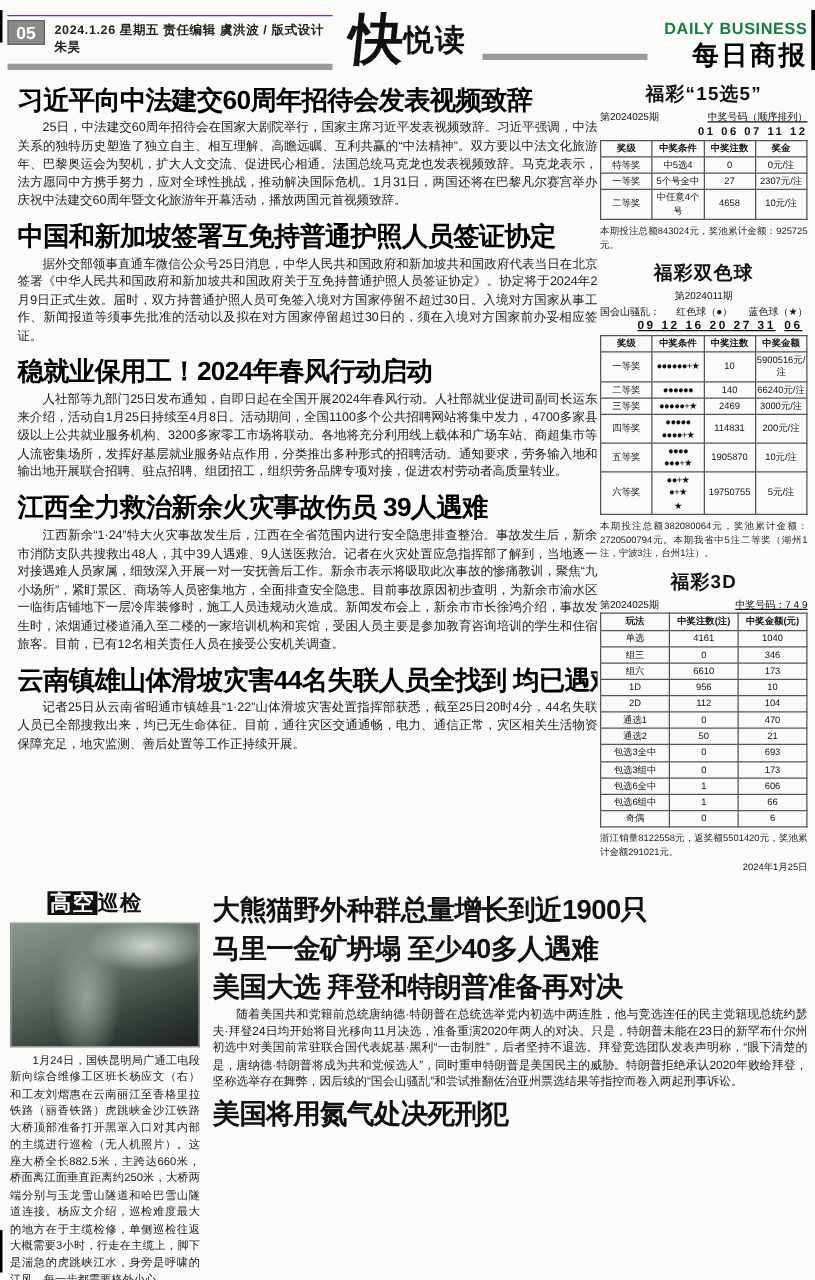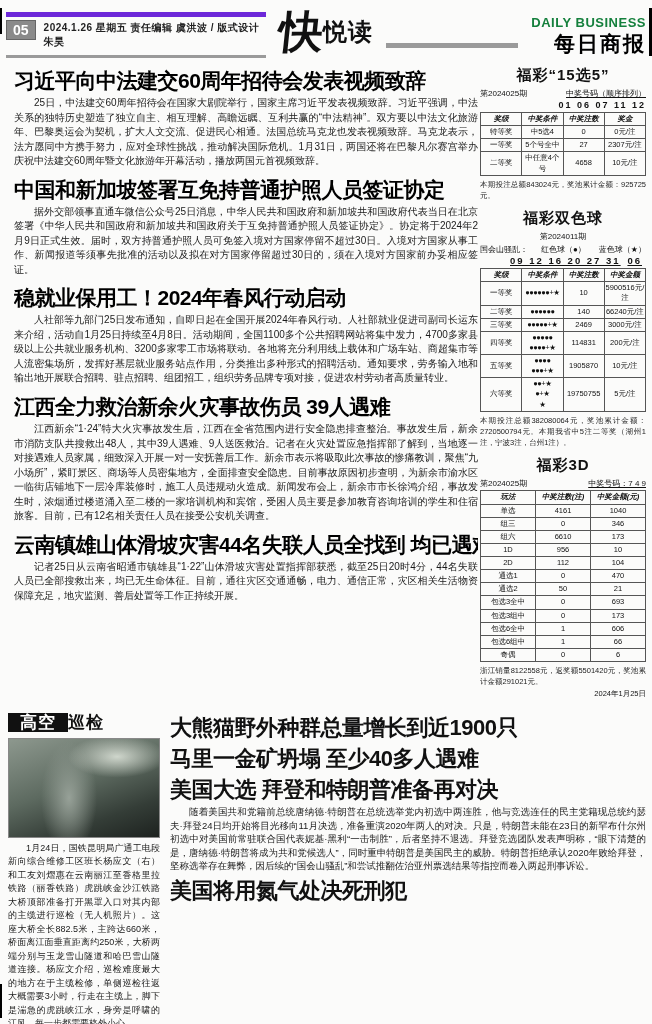--- a/index.html
+++ b/index.html
@@ -8,21 +8,21 @@
     font-family:"Liberation Sans","DejaVu Sans",sans-serif;position:relative;
   }
   .edge-mark{position:absolute;background:#000;}
   .edge-tl{left:0;top:8px;width:2px;height:26px;}
   .edge-tr{right:0;top:8px;width:3px;height:48px;}
   .edge-bl{left:0;bottom:6px;width:2px;height:34px;}
 
   
   header{display:flex;align-items:stretch;padding:6px 6px 0 6px;height:52px;}
   .h-left{flex:1 1 0;display:flex;flex-direction:column;justify-content:flex-start;padding-top:6px;}
-  .h-left-top{display:flex;align-items:center;border-top:5px solid #6d28d9;padding-top:4px;}
+  .h-left-top{display:flex;align-items:center;border-top:1px solid #6d28d9;padding-top:4px;}
   .pageno{background:#8a8a8a;color:#fff;font-weight:bold;font-size:14px;padding:1px 6px;border:1px solid #666;margin-right:8px;margin-top:-10px;}
   .dateline{font-size:10px;font-weight:bold;color:#222;letter-spacing:0.5px;}
   .h-bar{height:5px;background:#9a9a9a;margin-top:6px;}
   .h-logo{width:120px;display:flex;align-items:center;justify-content:center;white-space:nowrap;}
   .logo-big{font-size:44px;font-weight:bold;line-height:1;transform:skewX(-6deg);}
   .logo-rest{font-size:24px;font-weight:bold;letter-spacing:1px;}
   .h-right{flex:1 1 0;display:flex;align-items:flex-end;}
   .h-bar-right{flex:1;height:5px;background:#9a9a9a;margin-bottom:10px;}
   .brand{width:120px;text-align:right;padding-left:8px;}
   .brand-en{font-size:13px;font-weight:bold;color:#15803d;letter-spacing:0.5px;}
@@ -39,32 +39,32 @@
 
   
   .sidebar{width:166px;flex:0 0 166px;padding-top:2px;}
   .lot{margin-bottom:8px;}
   .lot-title{margin:4px 0 3px 0;text-align:center;font-size:15px;font-weight:bold;letter-spacing:1px;}
   .lot-meta{display:flex;justify-content:space-between;font-size:8px;line-height:1.5;color:#111;}
   .lot-meta .r{text-align:right;text-decoration:underline;}
   .lot-numbers{font-size:9px;font-weight:bold;text-align:right;letter-spacing:2px;margin-bottom:2px;}
   .lot table{width:100%;border-collapse:collapse;table-layout:fixed;}
   .lot th,.lot td{border:1px solid #555;font-size:7.5px;text-align:center;padding:1px 0;white-space:pre-line;line-height:1.35;}
-  .lot th{font-weight:bold;font-style:italic;}
+  .lot th{font-weight:bold;}
   .dots{letter-spacing:-0.5px;}
   .lot-note{font-size:7.5px;line-height:1.5;margin:3px 0 0 0;text-align:justify;color:#222;}
   .lot-date{font-size:7.5px;text-align:right;margin:1px 0 0 0;}
   .ssq-meta{display:flex;justify-content:space-between;font-size:8px;margin-top:1px;}
   .ssq-nums{display:flex;justify-content:space-between;font-size:9.5px;font-weight:bold;letter-spacing:2px;padding:0 4px 2px 30px;text-decoration:underline;}
 
   
   .bottom-row{display:flex;gap:10px;padding:0 6px 4px 8px;margin-top:2px;}
   .photo-col{width:152px;flex:0 0 152px;}
   .sec-title{margin:2px 0 4px 0;font-size:17px;font-weight:bold;letter-spacing:1px;}
-  .sec-title .hi{background:#111;color:#fff;padding:0 12px;}
+  .sec-title .hi{background:#111;color:#fff;padding:0 2px;margin-left:30px;}
   .photo{width:100%;border:1px solid #888;box-sizing:border-box;}
   .photo-col section:nth-of-type(1) .photo{
     height:100px;
     background:
       radial-gradient(70px 30px at 72% 18%,#cfd6cc,rgba(0,0,0,0) 70%),
       radial-gradient(40px 80px at 40% 60%,#97a198,rgba(0,0,0,0) 70%),
       linear-gradient(160deg,#8d988e 0%,#5d6a60 45%,#343d37 75%,#1d221f 100%);
   }
   .photo-col section:nth-of-type(2) .photo{
     height:92px;

